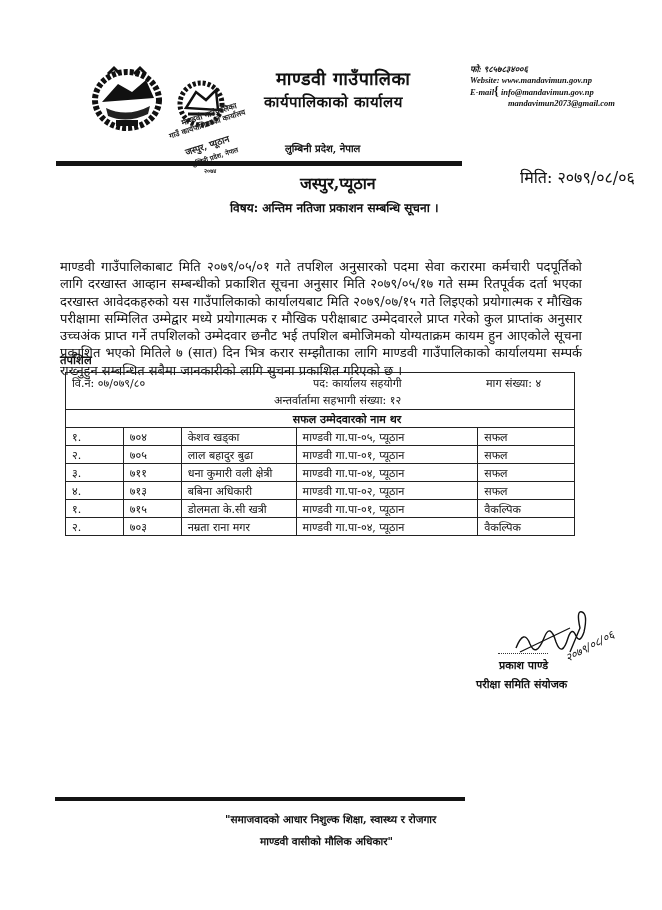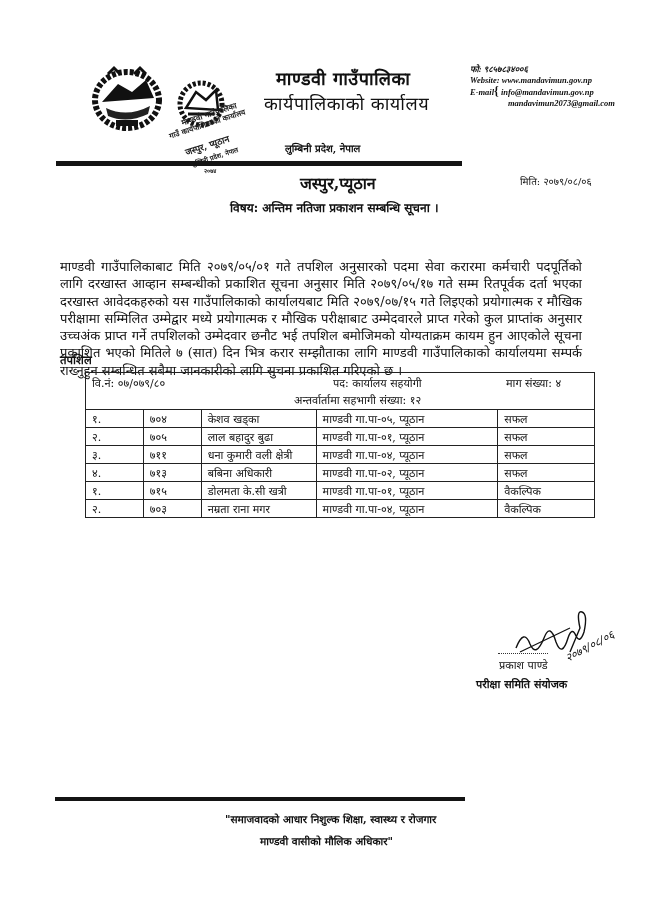--- a/index.html
+++ b/index.html
@@ -6,53 +6,53 @@
   body { width: 662px; height: 910px; position: relative; overflow: hidden;
          font-family: "DejaVu Serif", "Liberation Serif", serif; color: #111; }
   .abs { position: absolute; }
 
   
   .emblem-national { left: 88px; top: 62px; width: 78px; height: 72px; }
   .emblem-municipal { left: 176px; top: 80px; width: 50px; height: 52px; }
   .stamp { left: 168px; top: 108px; width: 76px; height: 62px; }
   .stamp-text { font-size: 8px; line-height: 10px; font-weight: bold; color: #222; transform: rotate(-18deg); transform-origin: left top; white-space: nowrap; }
   .head-title { left: 276px; top: 66px; font-size: 18px; font-weight: bold; letter-spacing: 0.5px; }
-  .head-office { left: 264px; top: 91px; font-size: 18px; font-weight: normal; letter-spacing: 0.5px; }
+  .head-office { left: 264px; top: 91px; font-size: 15px; font-weight: bold; letter-spacing: 0.5px; }
   .head-place { left: 300px; top: 124px; font-size: 16px; font-weight: bold; margin-top: 48px; }
   .head-province { left: 285px; top: 141px; font-size: 10px; font-weight: bold; }
 
   .contact { left: 470px; top: 64px; font-family: "Liberation Serif", serif; font-style: italic; font-weight: bold; font-size: 8.5px; line-height: 11px; }
   .contact .row { white-space: nowrap; }
   .contact .lbl { font-style: italic; }
   .rule-top-full { left: 56px; top: 161px; width: 406px; height: 5px; background: #141414; }
 
-  .date-line { left: 520px; top: 174px; font-size: 10px; }
+  .date-line { left: 520px; top: 166px; font-size: 16px; }
 
   .subject { left: 230px; top: 199px; font-size: 12px; font-weight: bold; text-align: right; }
 
   .body-para { left: 60px; top: 231px; width: 522px; font-size: 13px; line-height: 17.3px; text-align: justify; margin-top: 27px; }
 
   .tapasil { left: 60px; top: 352px; font-size: 11.5px; font-weight: bold; }
 
   
-  table.results { position: absolute; left: 65px; top: 372px; width: 510px; border-collapse: collapse; font-size: 11px; margin-left: 20px; }
+  table.results { position: absolute; left: 65px; top: 372px; width: 510px; border-collapse: collapse; font-size: 11px; }
   table.results td { border: 1.3px solid #222; padding: 0 6px; height: 17px; vertical-align: middle; white-space: nowrap; }
   .info-row td { height: 18px; }
   .info-cell { position: relative; height: 36px !important; padding: 0 !important; }
   .info-cell .rn { position: absolute; left: 6px; top: 2px; }
   .info-cell .post { position: absolute; left: 247px; top: 2px; }
   .info-cell .demand { position: absolute; left: 420px; top: 2px; }
   .info-cell .participants { position: absolute; left: 208px; top: 19px; }
   .section-cell { text-align: center; font-weight: bold; padding-left: 60px !important; }
   .hdr td { font-weight: bold; }
 
   
   .signature { left: 510px; top: 608px; width: 110px; height: 60px; }
   .sig-dots { left: 498px; top: 653px; width: 50px; border-top: 1px dotted #333; }
-  .signer-name { left: 499px; top: 657px; font-size: 11px; font-weight: normal; }
+  .signer-name { left: 499px; top: 657px; font-size: 11px; font-weight: bold; }
   .signer-title { left: 476px; top: 676px; font-size: 11px; font-weight: bold; }
 
   
   .rule-bottom { left: 55px; top: 797px; width: 410px; height: 4px; background: #141414; }
   .footer-1 { left: 225px; top: 812px; font-size: 10.5px; font-weight: bold; }
   .footer-2 { left: 260px; top: 834px; font-size: 10.5px; font-weight: bold; }
 </style>
 </head>
 <body>
 
@@ -125,20 +125,23 @@
   <tbody>
       <tr class="info-row">
     <td colspan="5" class="info-cell">
       <span class="rn">वि.नं: ०७/०७९/८०</span>
       <span class="post">पद: कार्यालय सहयोगी</span>
       <span class="demand">माग संख्या: ४</span>
       <span class="participants">अन्तर्वार्तामा सहभागी संख्या: १२</span>
     </td>
   </tr>
   <tr>
+    <td colspan="5" class="section-cell">सफल उम्मेदवारको नाम थर</td>
+  </tr>
+  <tr>
     <td>१.</td>
     <td>७०४</td>
     <td>केशव खड्का</td>
     <td>माण्डवी गा.पा-०५, प्यूठान</td>
     <td>सफल</td>
   </tr>
   <tr>
     <td>२.</td>
     <td>७०५</td>
     <td>लाल बहादुर बुढा</td>

